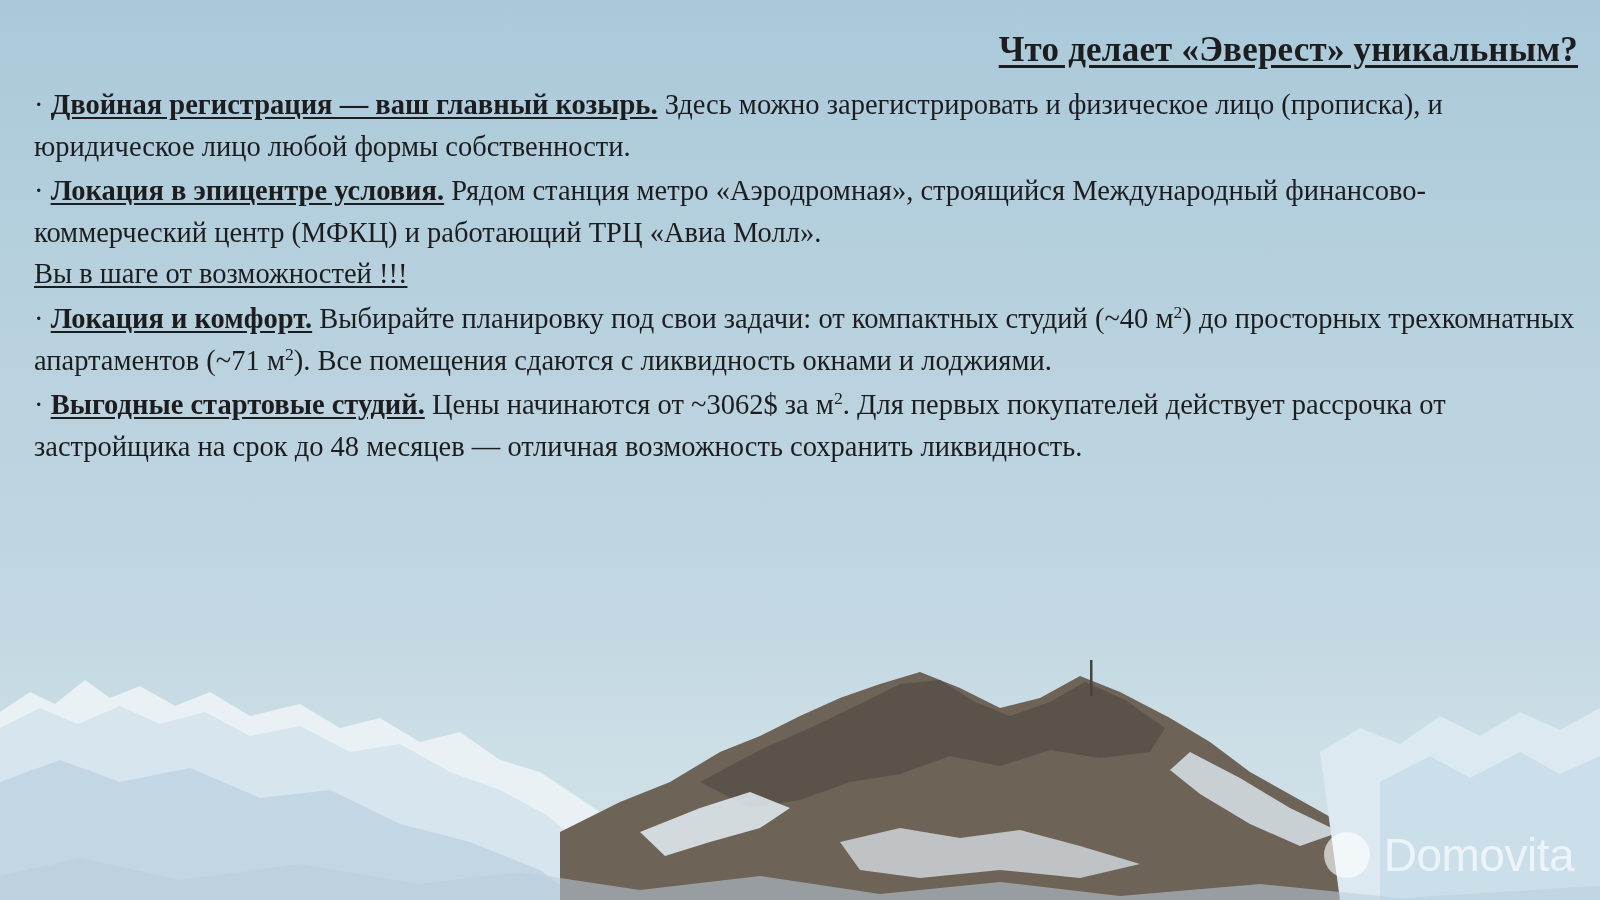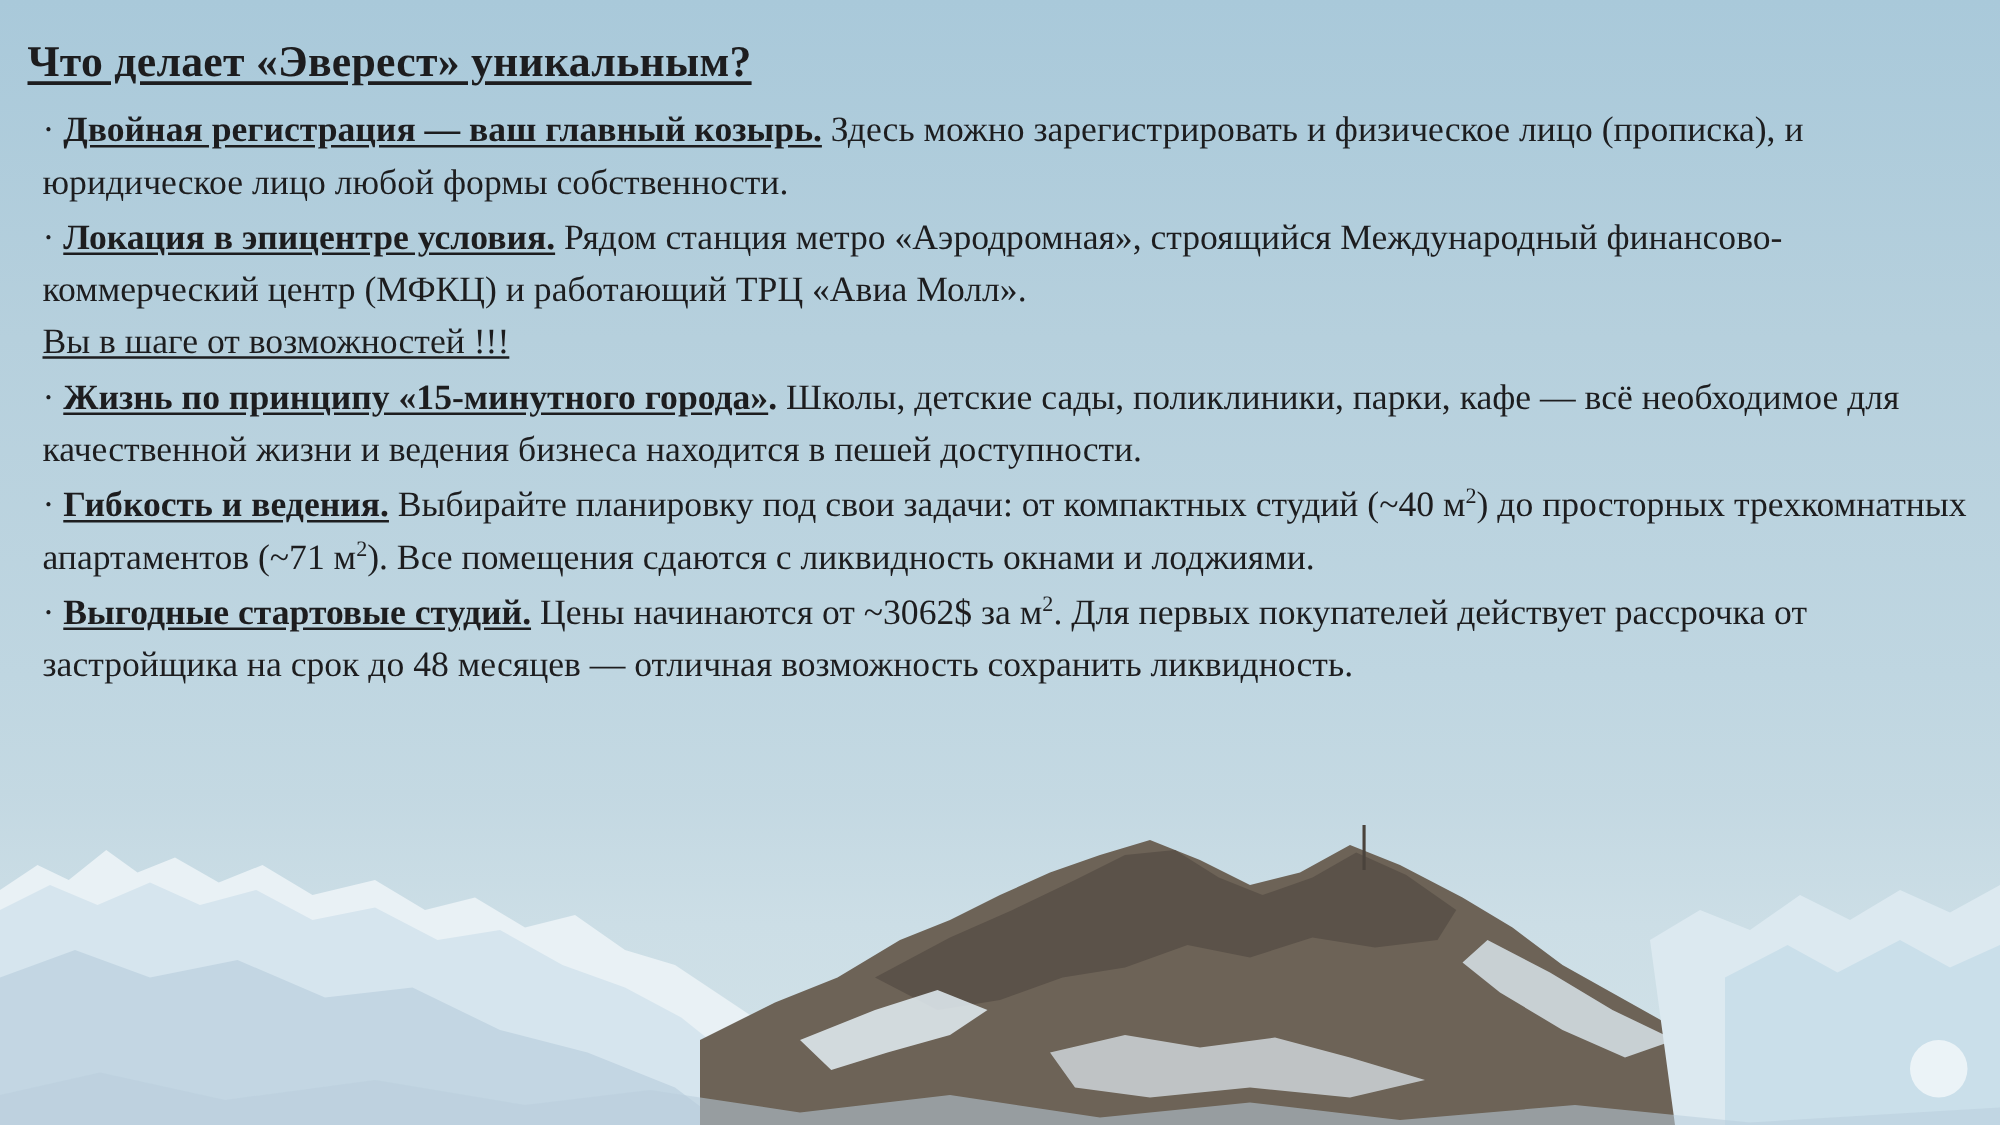--- a/index.html
+++ b/index.html
@@ -45,21 +45,21 @@
     line-height:1;
   }
 
   
   .content {
     position:absolute; left:0; top:0; width:1600px;
     padding:30px 22px 0 22px;
     color:#1d1d1f;
   }
   h1.title {
-    text-align:left;
+    text-align:right;
     font-size:35px;
     font-weight:bold;
     text-decoration:underline;
     text-underline-offset:4px;
     letter-spacing:.2px;
     margin-bottom:14px;
     white-space:nowrap;
   }
   ul.bullets { list-style:none;margin-left:12px; }
   ul.bullets > li {
@@ -102,20 +102,21 @@
       <path d="M1320,120 L1360,96 L1400,112 L1440,84 L1480,104 L1520,80 L1560,98 L1600,76 L1600,268 L1340,268 Z" fill="#dce9f0"></path>
       <path d="M1380,150 L1430,124 L1470,146 L1520,120 L1560,142 L1600,124 L1600,268 L1380,268 Z" fill="#cadfea"></path>
 
       <rect x="1090" y="28" width="2.5" height="36" fill="#4a433c"></rect>
 
       <path d="M0,244 L80,226 L180,248 L300,232 L420,252 L520,240 L640,258 L760,244 L880,262 L1000,250 L1120,264 L1260,252 L1400,266 L1600,254 L1600,268 L0,268 Z" fill="#b9cedc" opacity=".55"></path>
     </svg>
 
     <div class="watermark">
       <span class="wm-dot"></span>
+      <span class="wm-text">Domovita</span>
     </div>
   </div>
 
   <div class="content">
 
     <h1 class="title">Что делает «Эверест» уникальным?</h1>
 
     <ul class="bullets">
 
       <li>
@@ -125,29 +126,24 @@
       </li>
 
       <li>
         <span class="dot">·</span>
         <span class="lead">Локация в эпицентре условия.</span>
         <span>Рядом станция метро «Аэродромная», строящийся Международный финансово-коммерческий центр (МФКЦ) и работающий ТРЦ «Авиа Молл».</span>
         <br>
         <span class="uline">Вы в шаге от возможностей !!!</span>
       </li>
 
-      <li>
-        <span class="dot">·</span>
-        <span class="lead">Жизнь по принципу «15-минутного города»</span><span class="lead-nounderline">.</span>
-        <span>Школы, детские сады, поликлиники, парки, кафе — всё необходимое для качественной жизни и ведения бизнеса находится в пешей доступности.</span>
-      </li>
 
       <li>
         <span class="dot">·</span>
-        <span class="lead">Гибкость и ведения.</span>
+        <span class="lead">Локация и комфорт.</span>
         <span>Выбирайте планировку под свои задачи: от компактных студий (~40 м</span><sup>2</sup><span>) до просторных трехкомнатных апартаментов (~71 м</span><sup>2</sup><span>). Все помещения сдаются с ликвидность окнами и лоджиями.</span>
       </li>
 
       <li>
         <span class="dot">·</span>
         <span class="lead">Выгодные стартовые студий.</span>
         <span>Цены начинаются от ~3062$ за м</span><sup>2</sup><span>. Для первых покупателей действует рассрочка от застройщика на срок до 48 месяцев — отличная возможность сохранить ликвидность.</span>
       </li>
 
     </ul>

